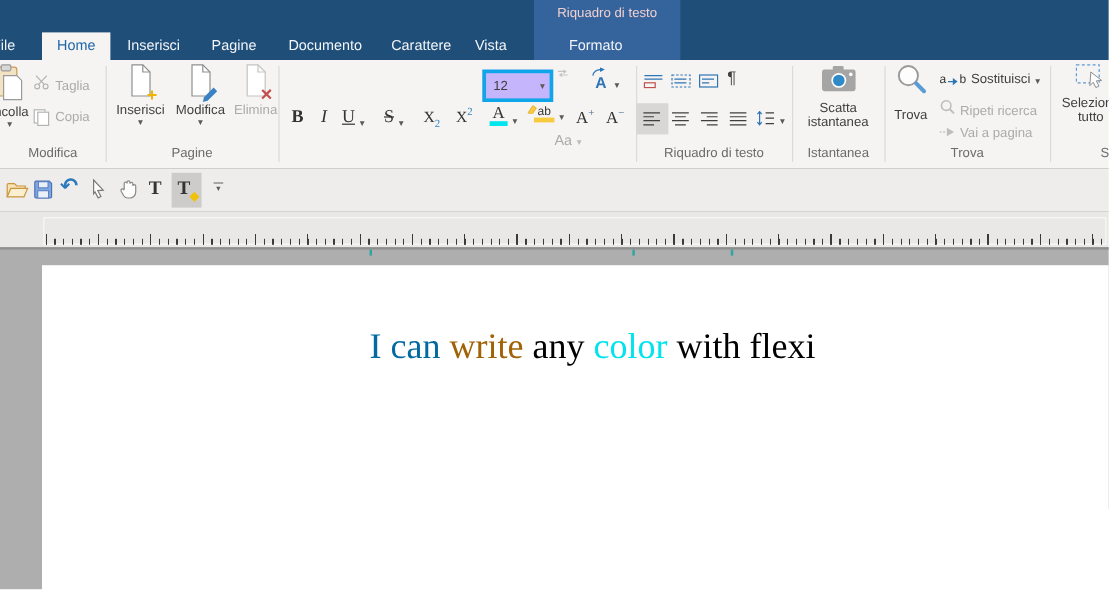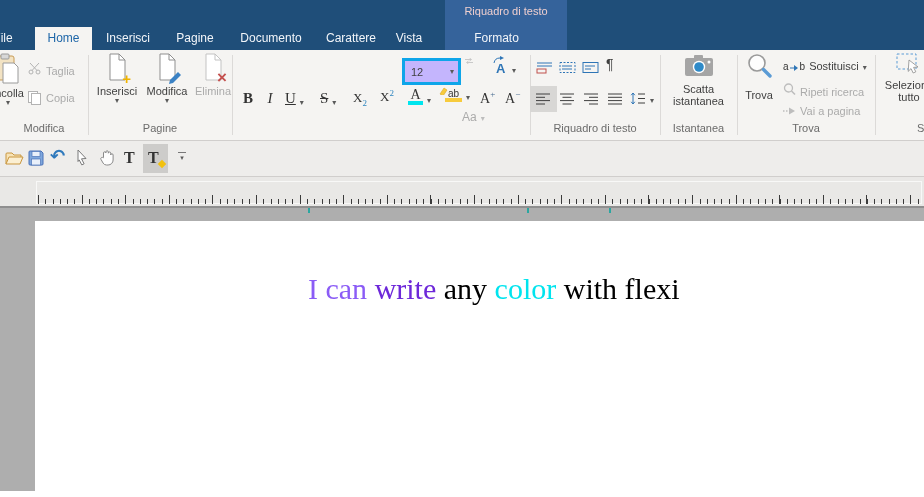--- a/index.html
+++ b/index.html
@@ -398,18 +398,18 @@
     <div class="abs" id="tmaj"></div>
     <div class="abs" id="tmin"></div>
   </div>
 
   <div class="abs" id="docarea">
     <div class="abs" id="docline"></div>
     <div class="abs tealtick" style="left:308px;"></div>
     <div class="abs tealtick" style="left:527px;"></div>
     <div class="abs tealtick" style="left:609px;"></div>
     <div class="abs" id="page">
-      <div class="abs" id="doctext"><span style="color: #8b5cf6;">I can </span><span style="color: #6d28d9;">write</span><span style="color: rgb(0, 0, 0);"> any </span><span style="color: rgb(0, 228, 238);">color</span><span style="color: rgb(0, 0, 0);"> with flexi</span></div>
+      <div class="abs" id="doctext"><span style="color: #0369a1;">I can </span><span style="color: #a16207;">write</span><span style="color: rgb(0, 0, 0);"> any </span><span style="color: rgb(0, 228, 238);">color</span><span style="color: rgb(0, 0, 0);"> with flexi</span></div>
     </div>
     <div class="abs" id="bstrip"></div>
   </div>
 
 </div>
 
 </body></html>

